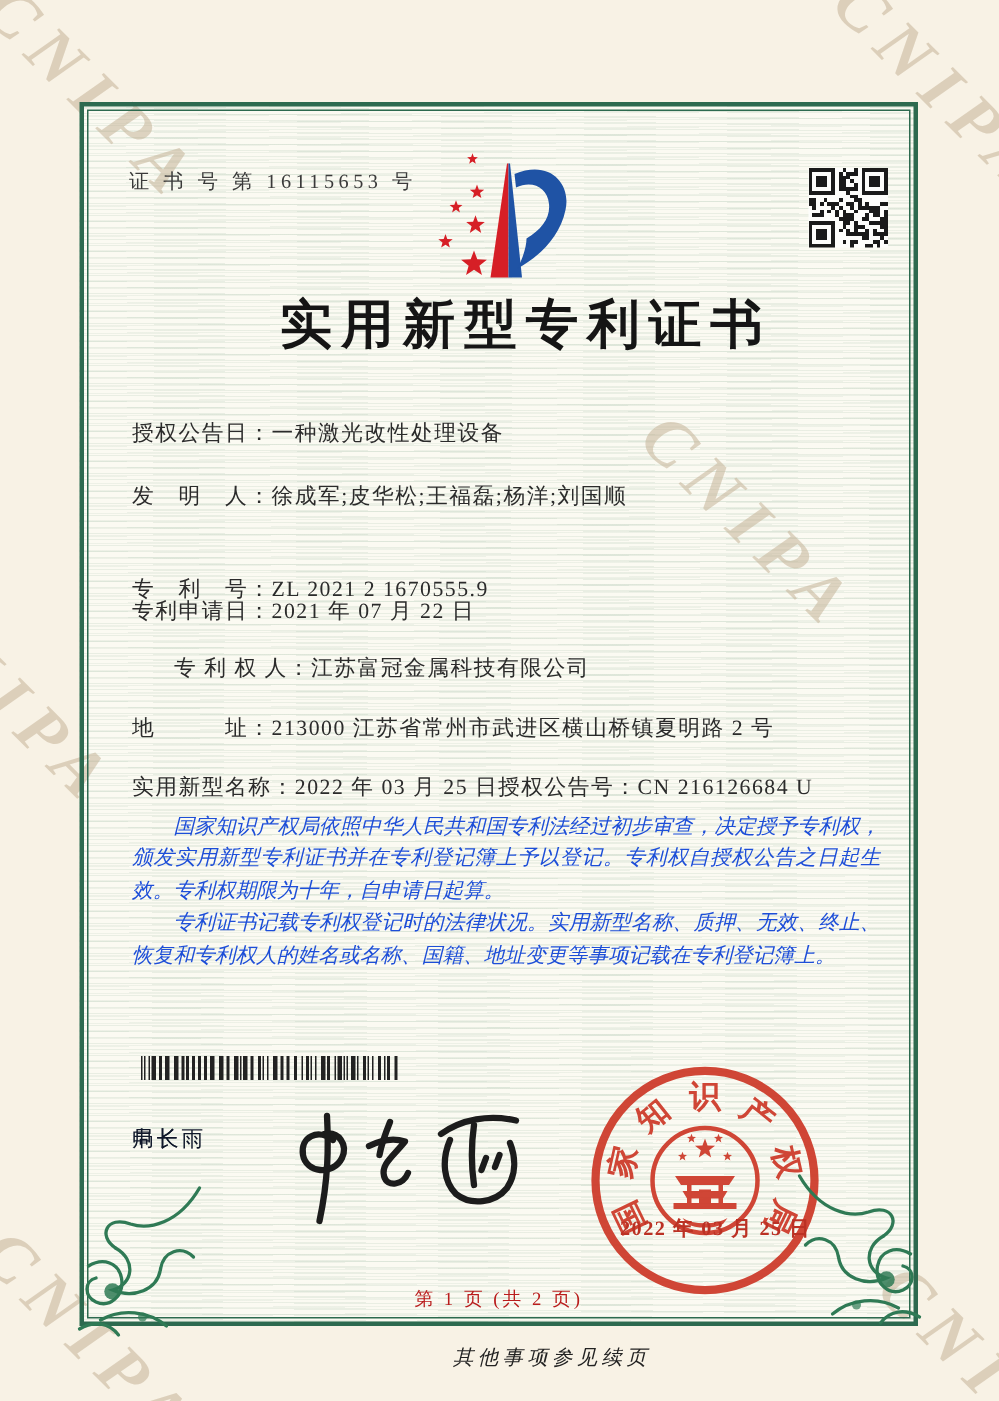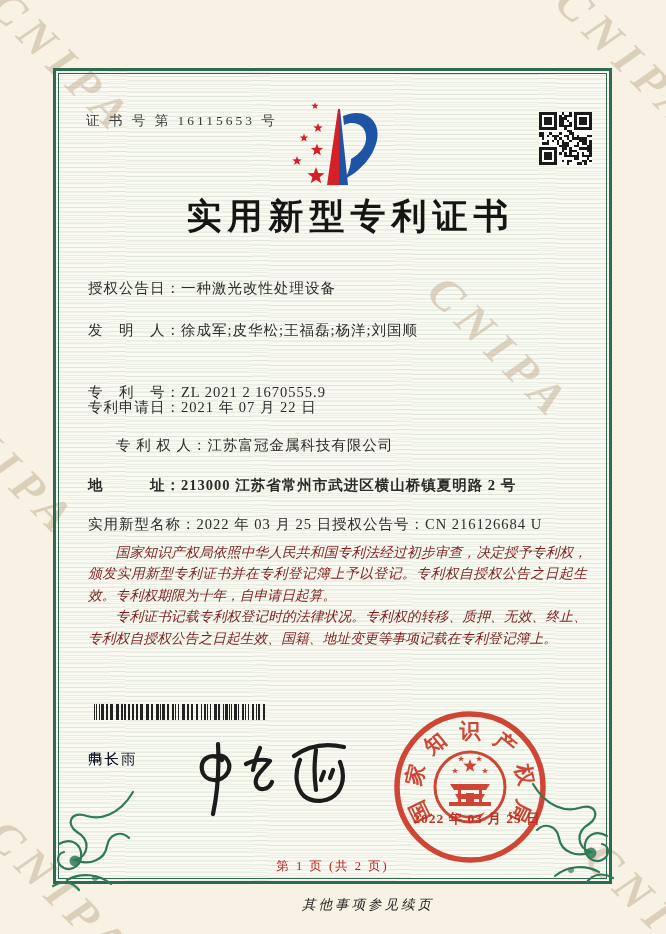--- a/index.html
+++ b/index.html
@@ -14,21 +14,21 @@
   .frame-border::after{content:'';position:absolute;inset:2px;border:1px solid #2d6a4f;}
   .wm{position:absolute;z-index:1;font-size:46px;font-weight:700;font-style:italic;letter-spacing:9px;
       color:rgba(196,178,152,0.55);transform:translate(-50%,-50%) rotate(45deg);white-space:nowrap;}
   .cert-no{position:absolute;left:86px;top:112px;font-size:13.5px;letter-spacing:3px;color:#3a3a3a;z-index:3;}
   .logo{position:absolute;left:286px;top:99px;width:96px;height:92px;z-index:3;}
   .qr{position:absolute;left:539px;top:112px;width:53px;height:53px;z-index:3;}
   .title{position:absolute;left:53px;top:193px;width:595px;text-align:center;font-size:35px;font-weight:700;
          letter-spacing:6px;color:#151515;z-index:3;}
   .row{position:absolute;left:88px;font-size:14.5px;letter-spacing:1px;color:#2b2b2b;white-space:nowrap;z-index:3;}
   .paras{position:absolute;left:88px;top:542px;width:499px;z-index:3;font-size:13.8px;line-height:21.4px;
-         color:#7f1d1d;text-align:justify;font-style:italic;}
+         color:#1d4ed8;text-align:justify;font-style:italic;font-family:Liberation Mono, monospace;}
   .paras p{margin:0;text-indent:2em;}
   .barcode{position:absolute;left:94px;top:704px;width:172px;height:16px;z-index:3;}
   .signer{position:absolute;left:88px;font-size:14.5px;letter-spacing:2px;color:#0f172a;z-index:3;}
   .signature{position:absolute;left:188px;top:730px;width:180px;height:92px;z-index:4;}
   .seal{position:absolute;left:391px;top:708px;width:158px;height:158px;z-index:3;opacity:0.93;}
   .seal-date{position:absolute;left:406px;top:810px;width:142px;text-align:center;font-size:13.5px;font-weight:700;
              letter-spacing:1px;color:#bb3124;z-index:4;white-space:nowrap;}
   .page-info{position:absolute;left:53px;top:858px;width:559px;text-align:center;font-size:12.5px;letter-spacing:2px;color:#b91c1c;z-index:3;}
   .footer-note{position:absolute;left:0;top:896px;width:666px;text-align:center;font-size:13.5px;font-style:italic;
                letter-spacing:3px;color:#222;z-index:3;padding-left:35px;}
@@ -213,34 +213,34 @@
   </div>
   <div class="row" style="top:359px;margin-top:24px;">
     <span>专　利　号：</span><span>ZL 2021 2 1670555.9</span>
   </div>
   <div class="row" style="top:398px;">
     <span>专利申请日：</span><span>2021 年 07 月 22 日</span>
   </div>
   <div class="row" style="top:436px;margin-left:28px;">
     <span>专 利 权 人：</span><span>江苏富冠金属科技有限公司</span>
   </div>
-  <div class="row" style="top:476px;font-weight:bold;">
+  <div class="row" style="top:476px;">
     <span>地　　　址：</span><span>213000 江苏省常州市武进区横山桥镇夏明路 2 号</span>
   </div>
 
   <div class="row" style="top:515px;">
     <span>实用新型名称：</span><span>2022 年 03 月 25 日</span>
   </div>
   <div class="row" style="top:515px;left:332px;">
     <span>授权公告号：</span><span>CN 216126684 U</span>
   </div>
 
   <div class="paras">
     <p>国家知识产权局依照中华人民共和国专利法经过初步审查，决定授予专利权，颁发实用新型专利证书并在专利登记簿上予以登记。专利权自授权公告之日起生效。专利权期限为十年，自申请日起算。</p>
-    <p>专利证书记载专利权登记时的法律状况。专利权的转移、质押、无效、终止、专利权自授权公告之日起生效、国籍、地址变更等事项记载在专利登记簿上。</p>
+    <p>专利证书记载专利权登记时的法律状况。实用新型名称、质押、无效、终止、恢复和专利权人的姓名或名称、国籍、地址变更等事项记载在专利登记簿上。</p>
   </div>
 
   <svg class="barcode" id="barcode" viewBox="0 0 172 16" preserveAspectRatio="none">
       <rect x="0" y="0" width="1" height="16" fill="#222"></rect>
       <rect x="2" y="0" width="1" height="16" fill="#222"></rect>
       <rect x="5" y="0" width="1" height="16" fill="#222"></rect>
       <rect x="7" y="0" width="3" height="16" fill="#222"></rect>
       <rect x="12" y="0" width="2" height="16" fill="#222"></rect>
       <rect x="16" y="0" width="3" height="16" fill="#222"></rect>
       <rect x="22" y="0" width="3" height="16" fill="#222"></rect>

